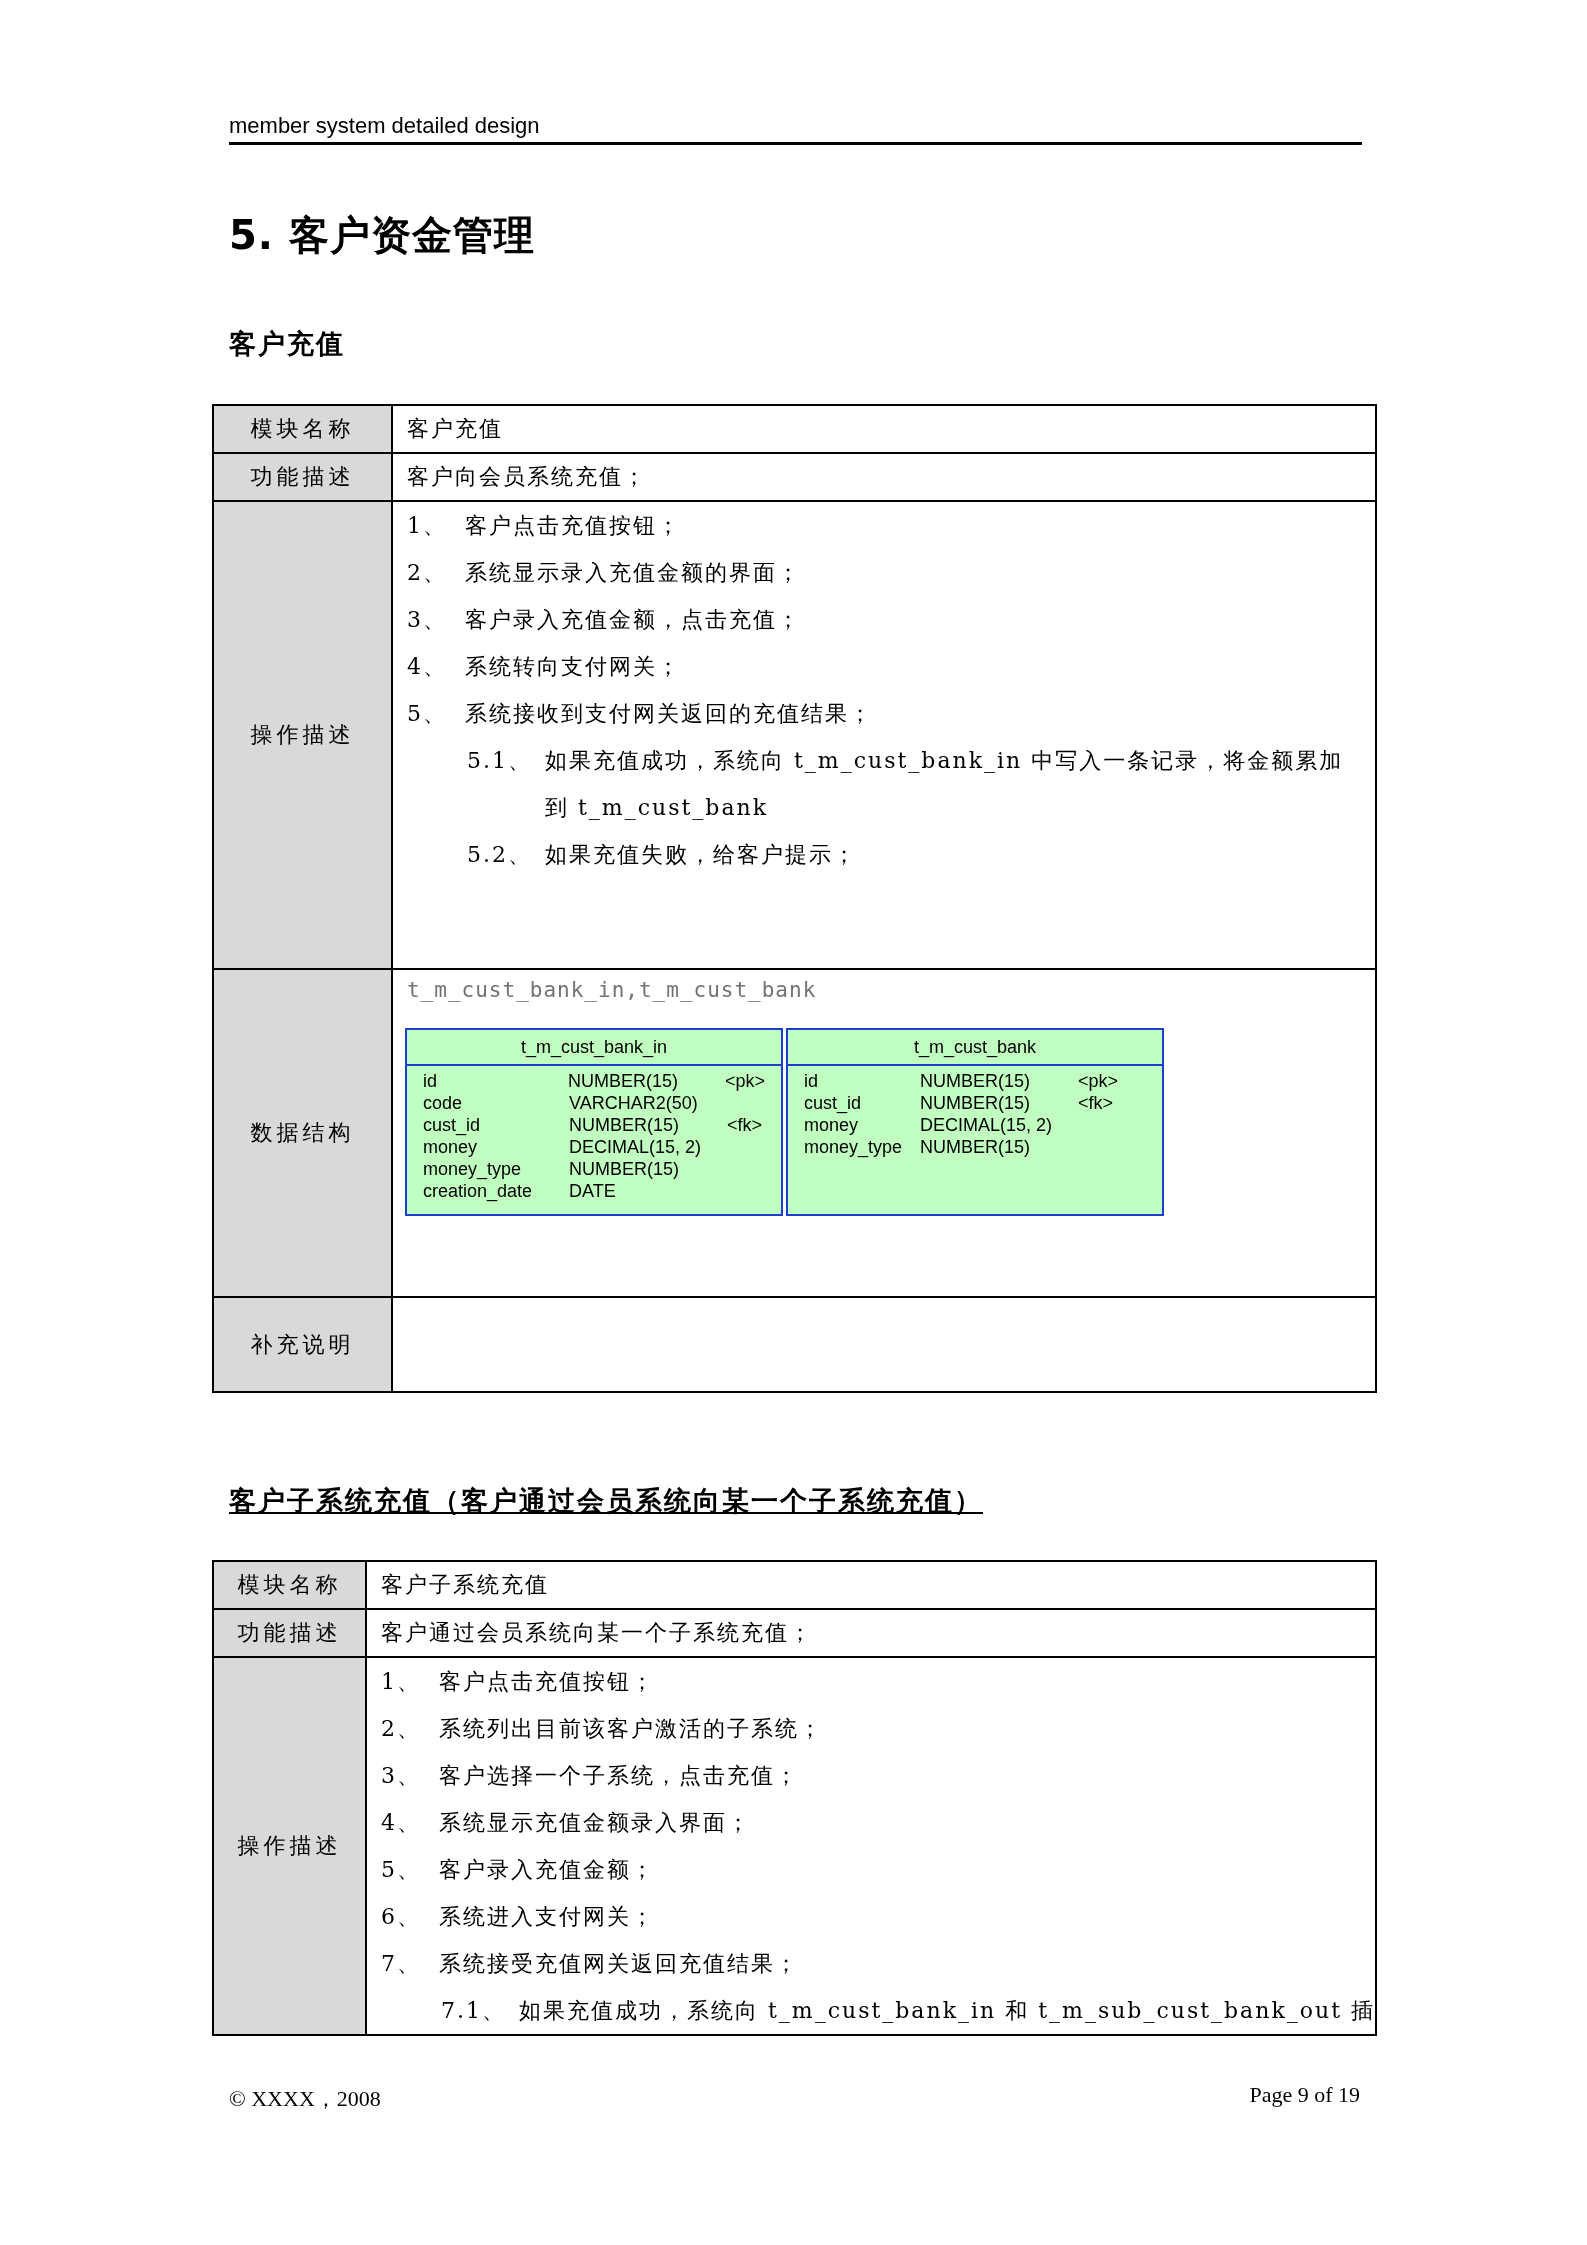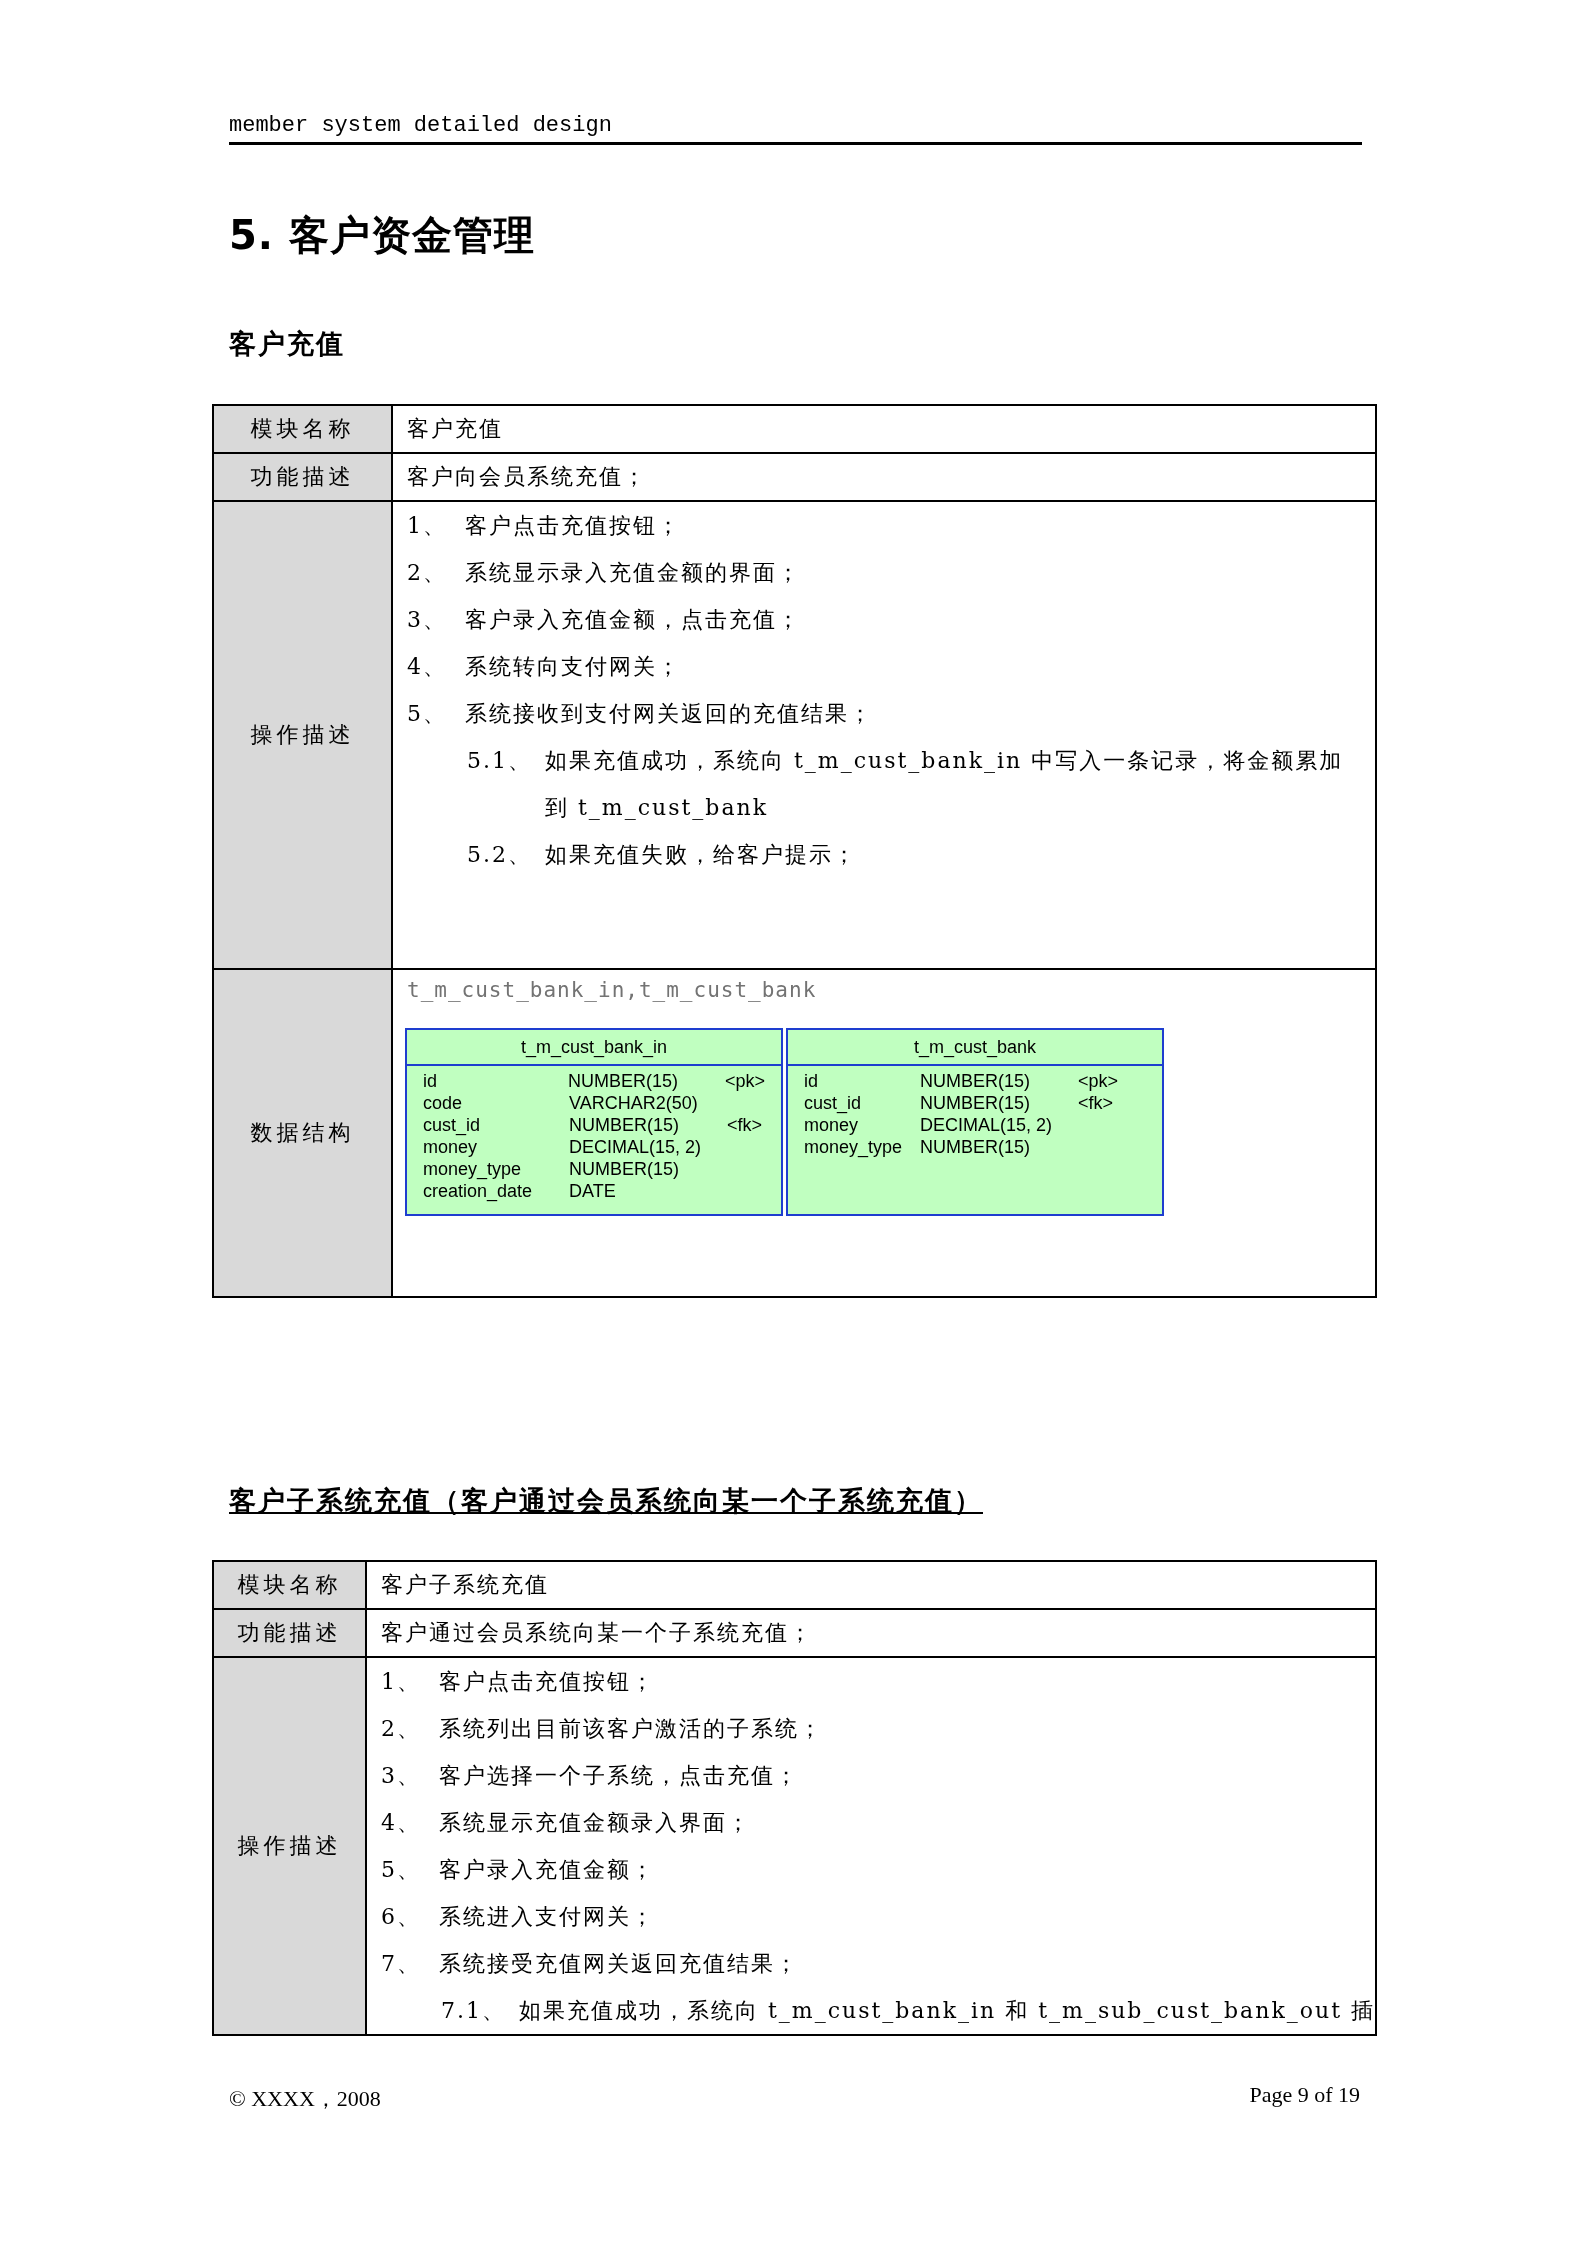--- a/index.html
+++ b/index.html
@@ -1,17 +1,17 @@
 <!DOCTYPE html>
 <html><head>
 <meta charset="utf-8">
 <style>
   html, body { margin:0; padding:0; background:#fff; }
   body { width:1587px; height:2245px; position:relative; overflow:hidden; color:#000; }
-  .hdr-text { position:absolute; left:229px; top:113px; font-family:Liberation Mono, monospace; font-size:22px;text-align:right; }
+  .hdr-text { position:absolute; left:229px; top:113px; font-family:Liberation Sans, sans-serif; font-size:22px;text-align:right; }
   .hdr-line { position:absolute; left:229px; top:142px; width:1133px; height:3px; background:#000; }
   .h1 { position:absolute; left:229px; top:208px; font-family:"DejaVu Sans", sans-serif; font-weight:bold; font-size:40px; letter-spacing:1px; }
   .h2 { position:absolute; left:229px; font-family:"DejaVu Sans", sans-serif; font-weight:bold; font-size:27px; letter-spacing:2px; }
   table.spec { position:absolute; left:212px; width:1165px; border-collapse:collapse; font-family:"DejaVu Serif", serif; font-size:22px;border-radius:6px; }
   table.spec td { border:2px solid #000; padding:0; vertical-align:middle; }
   table.spec td.lbl { width:177px; background:#d9d9d9; text-align:center; letter-spacing:4px; }
   table.spec td.val { padding-left:14px; letter-spacing:2px; }
   .ops { }
   .op { height:47px; line-height:47px; white-space:nowrap; }
   .op .num { display:inline-block; width:58px; }
@@ -125,20 +125,24 @@
             <div class="ent-row">
                   <span class="c1" style="width:116px">money_type</span>
                   <span class="c2">NUMBER(15)</span>
                   <span></span>
                 </div>
           </div>
         </div>
       </div>
     </td>
   </tr>
+  <tr style="height:95px;">
+    <td class="lbl">补充说明</td>
+    <td class="val"></td>
+  </tr>
 </tbody>
   </table>
 
 <div class="h2" style="top:1483px;text-decoration:underline;">客户子系统充值（客户通过会员系统向某一个子系统充值）</div>
 
 <table class="spec" style="top:1560px;">
   <tbody>
       <tr style="height:48px;">
     <td class="lbl">模块名称</td>
     <td class="val">客户子系统充值</td>

